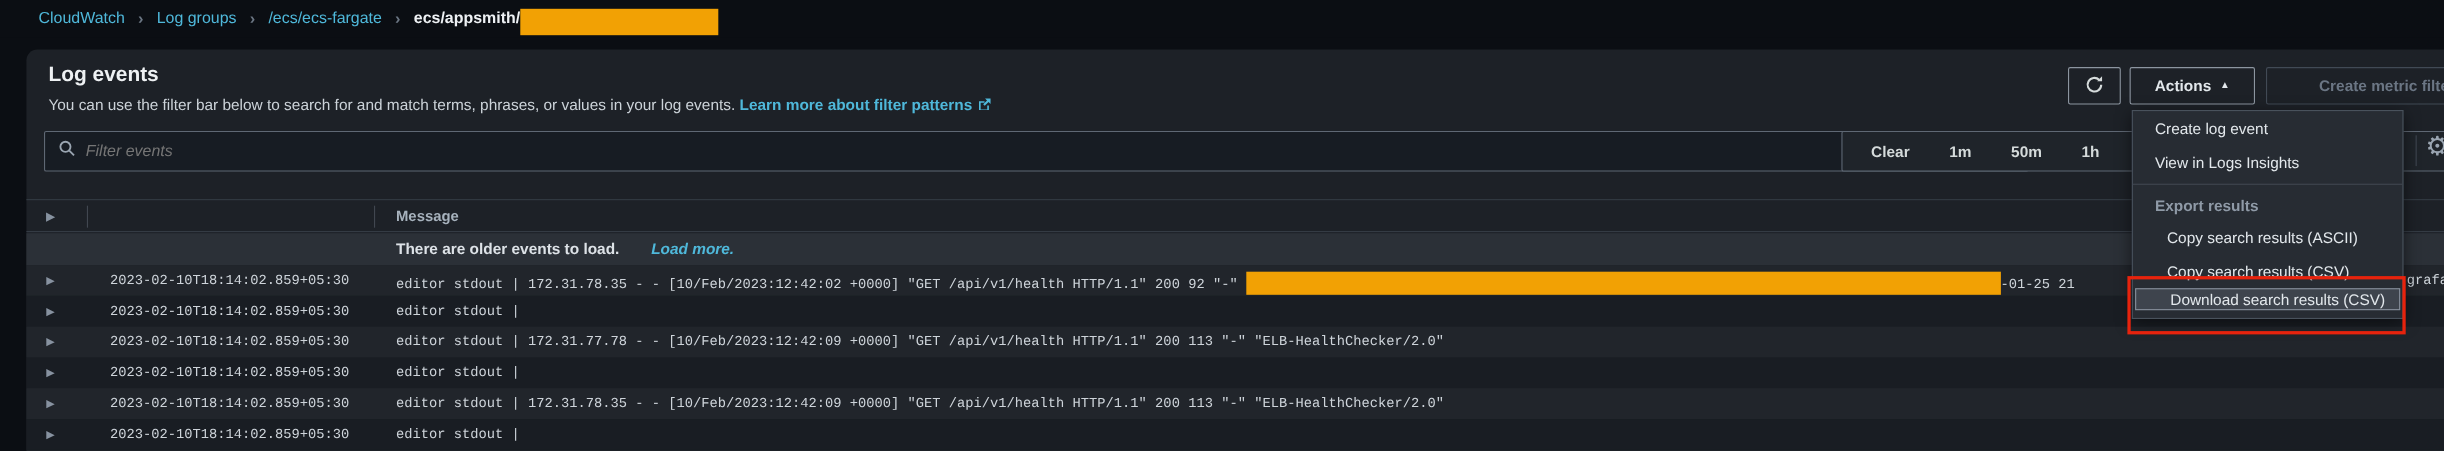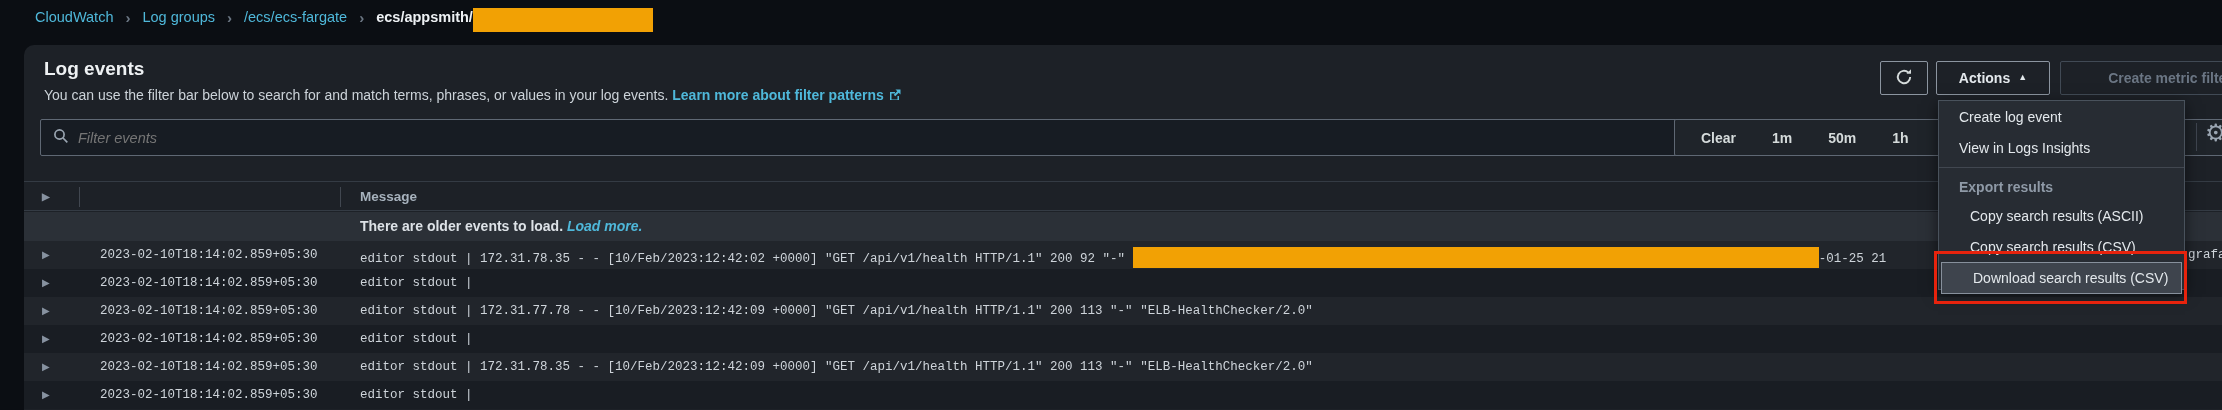--- a/index.html
+++ b/index.html
@@ -74,36 +74,36 @@
 
   .rows { position:absolute; left:0; top:167px; width:100%; }
   .row { position:relative; width:100%; height:28px; font-family:"Liberation Mono","DejaVu Sans Mono",monospace; font-size:12.5px; color:#ced4da; }
   .row.load-more-row { height:29px; background:#2b3037; font-family:"Liberation Sans",sans-serif; }
   .row.odd  { background:#21252b; }
   .row.even { background:#191d23; }
   .row-chevron { position:absolute; left:18px; top:8px; font-size:10px; color:#8792a0; font-family:"Liberation Sans",sans-serif; }
   .cell-ts  { position:absolute; left:76px; top:7px; white-space:nowrap; }
   .cell-msg { position:absolute; left:336px; top:7px; white-space:nowrap; }
   .older-text { position:absolute; left:336px; top:6px; font-size:14px; font-weight:bold; color:#dde2e7; }
-  .load-more { color:#4fb8da; font-style:italic; cursor:pointer; }
+  .load-more { color:#4fb8da; font-style:italic; cursor:pointer;margin-left:25px; }
   .msg-redaction { display:inline-block; width:686px; height:21px; background:#f2a104; vertical-align:middle; transform:translateY(-1px); }
   .msg-overflow { position:absolute; left:2164px; top:7px; }
 
   
   .menu {
     position:absolute; left:1938px; top:100px; width:247px; height:190px;
     background:#272c33; border:1px solid #49525c; z-index:50;
     box-shadow:0 4px 14px rgba(0,0,0,.55); font-size:14px; color:#e3e8ec;
   }
   .menu-item { height:31px; display:flex; align-items:center; padding-left:20px; cursor:pointer; }
   .menu-subitem { height:31px; display:flex; align-items:center; padding-left:31px; cursor:pointer; }
   .menu-group { height:27px; display:flex; align-items:center; padding-left:20px; font-weight:bold; color:#8f9aa7; }
   .menu-divider { height:1px; background:#414750; margin:4px 0 5px 0; }
   .menu-subitem.highlight {
-    background:#3e444d; border:1px solid #87909c; margin:0 2px; height:32px;
+    background:#3e444d; border:1px solid #87909c; margin:0 2px; height:20px;
   }
 
   
   .red-box {
     position:absolute; left:1934px; top:251px; width:253px; height:53px;
     border:3px solid #e7230d; z-index:60; pointer-events:none;
   }
 </style>
 </head>
 <body>

